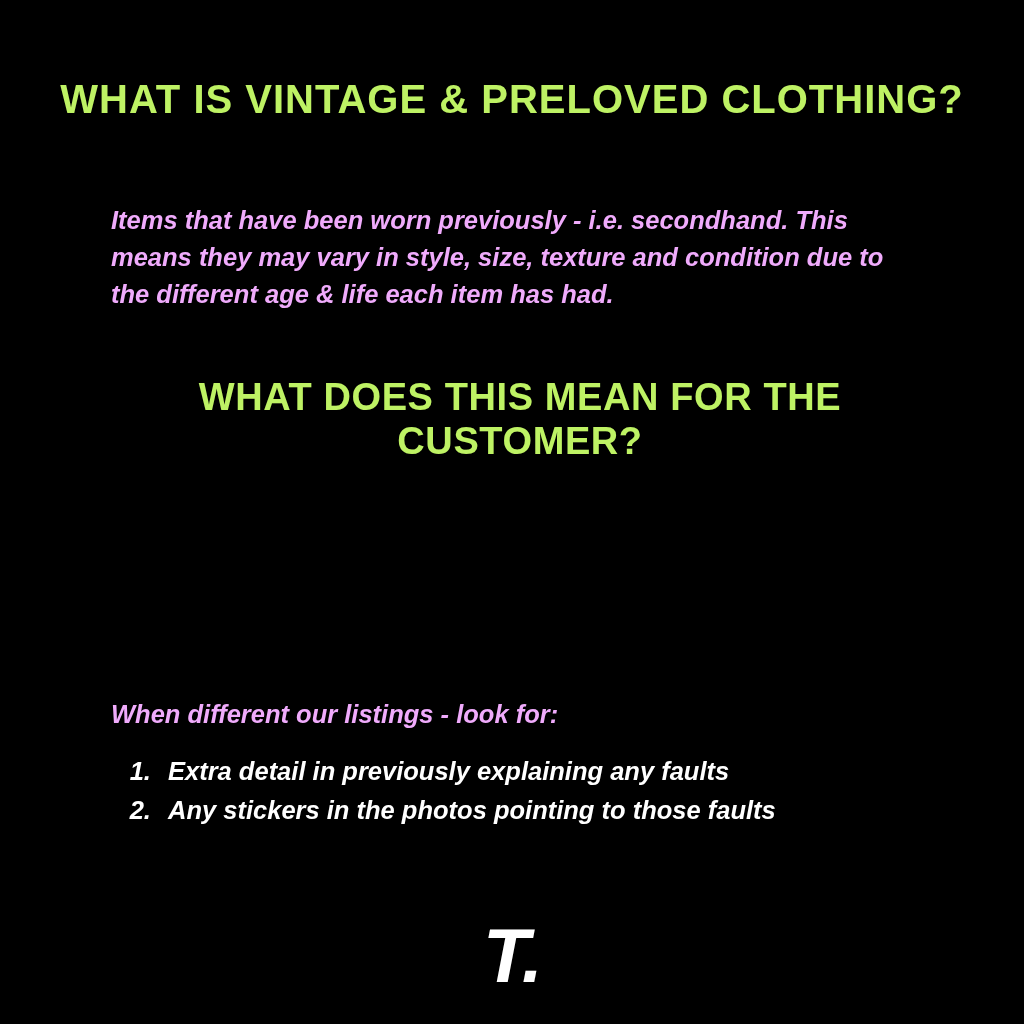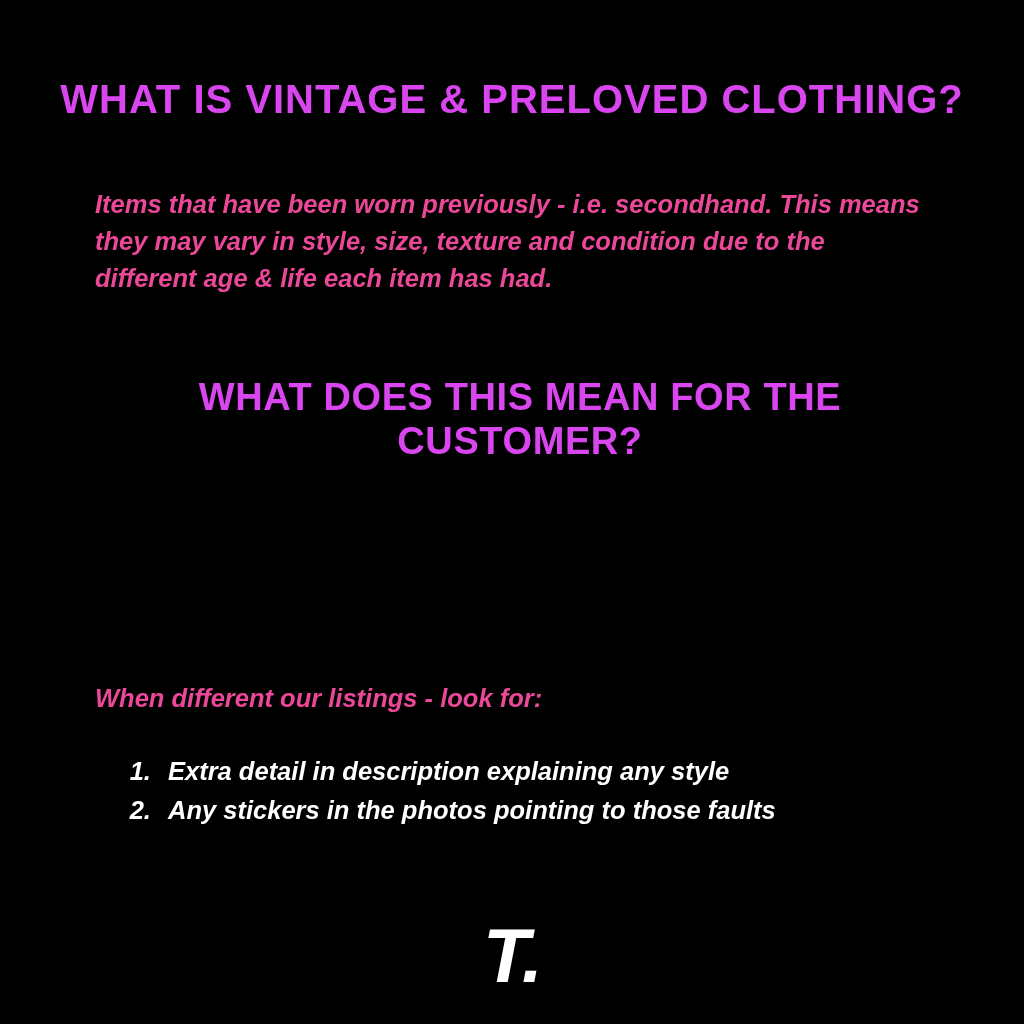--- a/index.html
+++ b/index.html
@@ -20,21 +20,21 @@
     height: 1024px;
     box-sizing: border-box;
     padding: 0;
   }
 
   .heading {
     font-weight: bold;
     font-style: normal;
     letter-spacing: 0.5px;
     text-align: center;
-    color: #d946ef;
+    color: #bef264;
     line-height: 1.15;
   }
 
   .heading-1 {
     font-size: 40px;
     margin: 0;
     padding: 76px 40px 0 40px;
     letter-spacing: 1px;
   }
 
@@ -43,22 +43,22 @@
     margin: 0;
     padding: 0 120px;
     letter-spacing: 0.6px;
   }
 
   .body-text {
     font-style: italic;
     font-weight: bold;
     font-size: 25.5px;
     line-height: 1.45;
-    color: #ec4899;
-    margin: 0;
+    color: #f0abfc;
+    margin: 16px;
     padding: 0;
   }
 
   .block-para-1 {
     position: absolute;
     top: 186px;
     left: 95px;
     width: 835px;
   }
 
@@ -134,21 +134,21 @@
   <div class="heading-2-wrap">
     <h2 class="heading heading-2">WHAT DOES THIS MEAN FOR THE CUSTOMER?</h2>
   </div>
 
 
   <div class="block-para-3">
     <p class="body-text">When different our listings - look for:</p>
   </div>
 
   <ol class="numbered-list">
-    <li>Extra detail in description explaining any style</li>
+    <li>Extra detail in previously explaining any faults</li>
     <li>Any stickers in the photos pointing to those faults</li>
   </ol>
 
   <div class="logo">
     <span class="logo-mark">T.</span>
   </div>
 
 </div>
 
 </body></html>

